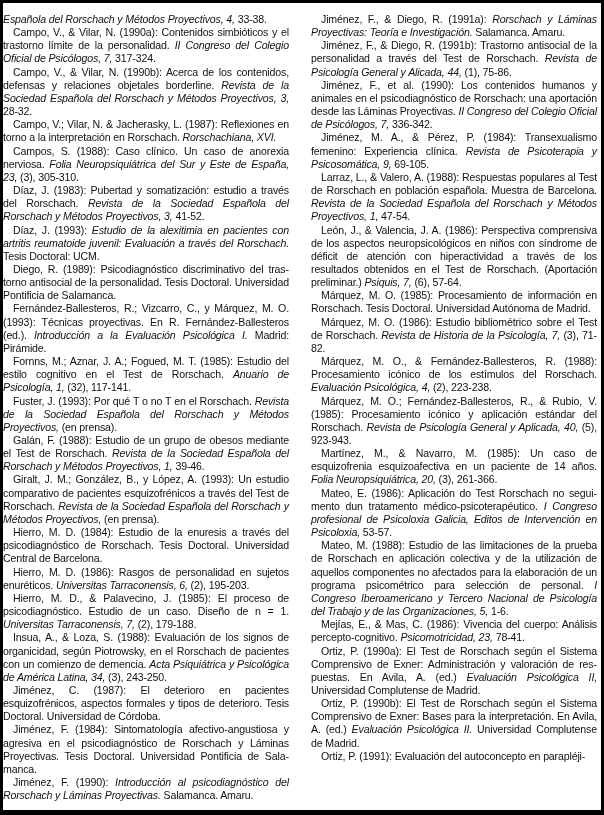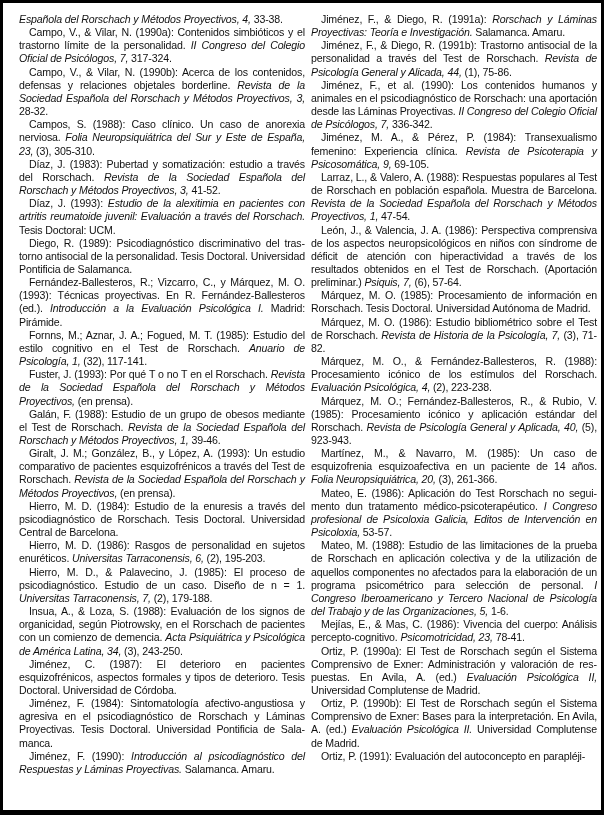--- a/index.html
+++ b/index.html
@@ -7,50 +7,51 @@
   .page {
     position: absolute; left: 2px; top: 2px; width: 600px; height: 809px;
     background: #fff; border: 1px solid #000; box-sizing: border-box;
     font-family: "Liberation Sans", sans-serif; color: #111;
     font-size: 10.6px; line-height: 13.15px;
   }
   .col {
     position: absolute; top: 10px; width: 286px;
     text-align: justify; hyphens: manual;
   }
-  .col.left { left: 16px; }
+  .col.left { left: 0; }
   .col.right { left: 308px; width: 286px; }
   .ref { margin: 0; text-indent: 10px; letter-spacing: -0.15px; }
   .ref.cont { text-indent: 0; }
   .ref i { font-style: italic; }
 </style>
 </head>
 <body>
 
 <div class="page">
   <div class="col left">
       <p class="ref cont"><i>Española del Rorschach y Métodos Proyectivos, 4,</i><span> 33-38.</span></p>
       <p class="ref"><span>Campo, V., &amp; Vilar, N. (1990a): Contenidos simbióticos y el trastorno límite de la personalidad. </span><i>II Congreso del Colegio Oficial de Psicólogos, 7,</i><span> 317-324.</span></p>
       <p class="ref"><span>Campo, V., &amp; Vilar, N. (1990b): Acerca de los contenidos, defensas y relaciones objetales borderline. </span><i>Revista de la Sociedad Española del Rorschach y Métodos Proyectivos, 3,</i><span> 28-32.</span></p>
+      <p class="ref"><span>Campo, V.; Vilar, N. &amp; Jacherasky, L. (1987): Reflexiones en torno a la interpretación en Rorschach. </span><i>Rorschachiana, XVI.</i></p>
       <p class="ref"><span>Campos, S. (1988): Caso clínico. Un caso de anorexia nerviosa. </span><i>Folia Neuropsiquiátrica del Sur y Este de España, 23,</i><span> (3), 305-310.</span></p>
       <p class="ref"><span>Díaz, J. (1983): Pubertad y somatización: estudio a través del Rorschach. </span><i>Revista de la Sociedad Española del Rorschach y Métodos Proyectivos, 3,</i><span> 41-52.</span></p>
       <p class="ref"><span>Díaz, J. (1993): </span><i>Estudio de la alexitimia en pacientes con artritis reumatoide juvenil: Evaluación a través del Rorschach.</i><span> Tesis Doctoral: UCM.</span></p>
       <p class="ref"><span>Diego, R. (1989): Psicodiagnóstico discriminativo del tras­torno antisocial de la personalidad. Tesis Doctoral. Universidad Pontificia de Salamanca.</span></p>
       <p class="ref"><span>Fernández-Ballesteros, R.; Vizcarro, C., y Márquez, M. O. (1993): Técnicas proyectivas. En R. Fernández-Ballesteros (ed.). </span><i>Introducción a la Evaluación Psicológica I.</i><span> Madrid: Pirámide.</span></p>
       <p class="ref"><span>Fornns, M.; Aznar, J. A.; Fogued, M. T. (1985): Estudio del estilo cognitivo en el Test de Rorschach. </span><i>Anuario de Psicología, 1,</i><span> (32), 117-141.</span></p>
       <p class="ref"><span>Fuster, J. (1993): Por qué T o no T en el Rorschach. </span><i>Revista de la Sociedad Española del Rorschach y Métodos Proyectivos,</i><span> (en prensa).</span></p>
       <p class="ref"><span>Galán, F. (1988): Estudio de un grupo de obesos mediante el Test de Rorschach. </span><i>Revista de la Sociedad Española del Rorschach y Métodos Proyectivos, 1,</i><span> 39-46.</span></p>
       <p class="ref"><span>Giralt, J. M.; González, B., y López, A. (1993): Un estudio comparativo de pacientes esquizofrénicos a través del Test de Rorschach. </span><i>Revista de la Sociedad Española del Rorschach y Métodos Proyectivos,</i><span> (en prensa).</span></p>
       <p class="ref"><span>Hierro, M. D. (1984): Estudio de la enuresis a través del psicodiagnóstico de Rorschach. Tesis Doctoral. Universidad Central de Barcelona.</span></p>
       <p class="ref"><span>Hierro, M. D. (1986): Rasgos de personalidad en sujetos enuréticos. </span><i>Universitas Tarraconensis, 6,</i><span> (2), 195-203.</span></p>
       <p class="ref"><span>Hierro, M. D., &amp; Palavecino, J. (1985): El proceso de psicodiagnóstico. Estudio de un caso. Diseño de n = 1. </span><i>Universitas Tarraconensis, 7,</i><span> (2), 179-188.</span></p>
       <p class="ref"><span>Insua, A., &amp; Loza, S. (1988): Evaluación de los signos de organicidad, según Piotrowsky, en el Rorschach de pacientes con un comienzo de demencia. </span><i>Acta Psiquiátrica y Psicológica de América Latina, 34,</i><span> (3), 243-250.</span></p>
       <p class="ref"><span>Jiménez, C. (1987): El deterioro en pacientes esquizofrénicos, aspectos formales y tipos de deterioro. Tesis Doctoral. Univer­sidad de Córdoba.</span></p>
       <p class="ref"><span>Jiménez, F. (1984): Sintomatología afectivo-angustiosa y agresiva en el psicodiagnóstico de Rorschach y Láminas Proyectivas. Tesis Doctoral. Universidad Pontificia de Sala­manca.</span></p>
-      <p class="ref"><span>Jiménez, F. (1990): </span><i>Introducción al psicodiagnóstico del Respuestas y Láminas Proyectivas.</i><span> Salamanca. Amaru.</span></p>
+      <p class="ref"><span>Jiménez, F. (1990): </span><i>Introducción al psicodiagnóstico del Rorschach y Láminas Proyectivas.</i><span> Salamanca. Amaru.</span></p>
     </div>
   <div class="col right">
       <p class="ref"><span>Jiménez, F., &amp; Diego, R. (1991a): </span><i>Rorschach y Láminas Proyectivas: Teoría e Investigación.</i><span> Salamanca. Amaru.</span></p>
       <p class="ref"><span>Jiménez, F., &amp; Diego, R. (1991b): Trastorno antisocial de la personalidad a través del Test de Rorschach. </span><i>Revista de Psicología General y Alicada, 44,</i><span> (1), 75-86.</span></p>
       <p class="ref"><span>Jiménez, F., et al. (1990): Los contenidos humanos y animales en el psicodiagnóstico de Rorschach: una aporta­ción desde las Láminas Proyectivas. </span><i>II Congreso del Colegio Oficial de Psicólogos, 7,</i><span> 336-342.</span></p>
       <p class="ref"><span>Jiménez, M. A., &amp; Pérez, P. (1984): Transexualismo femenino: Experiencia clínica. </span><i>Revista de Psicoterapia y Psicosomática, 9,</i><span> 69-105.</span></p>
       <p class="ref"><span>Larraz, L., &amp; Valero, A. (1988): Respuestas populares al Test de Rorschach en población española. Muestra de Barcelona. </span><i>Revista de la Sociedad Española del Rorschach y Métodos Proyectivos, 1,</i><span> 47-54.</span></p>
       <p class="ref"><span>León, J., &amp; Valencia, J. A. (1986): Perspectiva comprensiva de los aspectos neuropsicológicos en niños con síndrome de déficit de atención con hiperactividad a través de los resultados obtenidos en el Test de Rorschach. (Aportación preliminar.) </span><i>Psiquis, 7,</i><span> (6), 57-64.</span></p>
       <p class="ref"><span>Márquez, M. O. (1985): Procesamiento de información en Rorschach. Tesis Doctoral. Universidad Autónoma de Madrid.</span></p>
       <p class="ref"><span>Márquez, M. O. (1986): Estudio bibliométrico sobre el Test de Rorschach. </span><i>Revista de Historia de la Psicología, 7,</i><span> (3), 71-82.</span></p>

